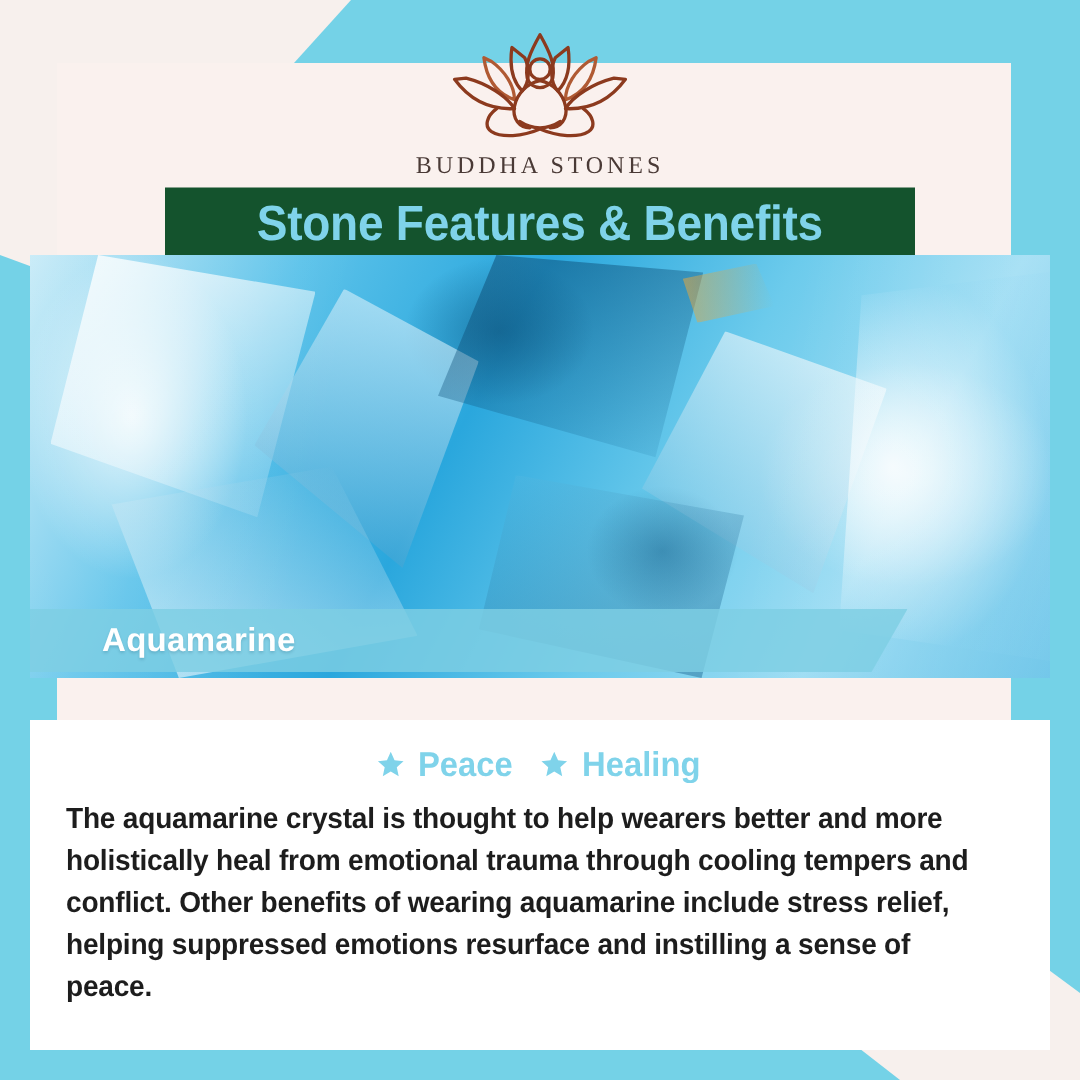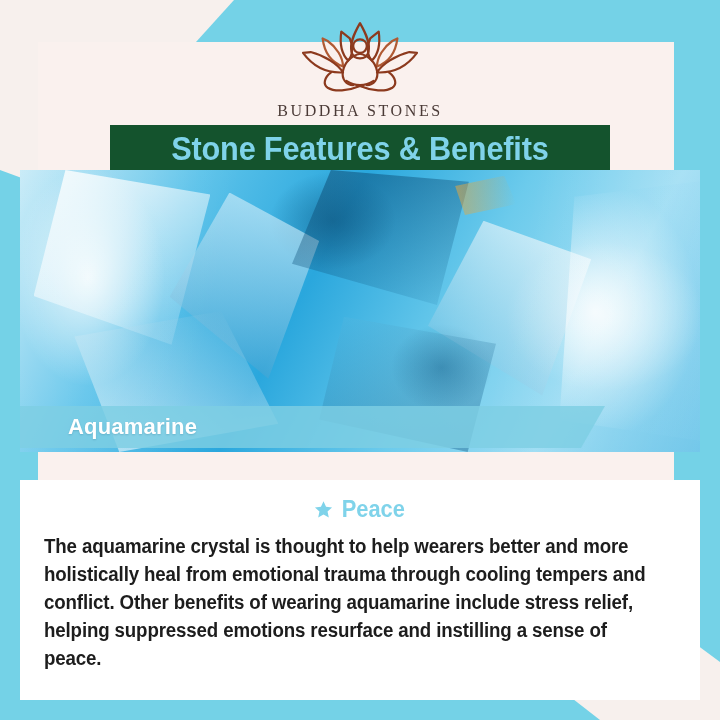--- a/index.html
+++ b/index.html
@@ -194,19 +194,25 @@
 
   <div id="content">
 
     <div id="benefits">
       <div class="benefit">
         <svg class="star" viewBox="0 0 24 24">
           <polygon points="12,1.5 15.2,8.6 22.8,9.4 17.1,14.5 18.7,22 12,18.2 5.3,22 6.9,14.5 1.2,9.4 8.8,8.6" fill="#7fd3ea"></polygon>
         </svg>
         <span class="benefit-label">Peace</span>
       </div>
+      <div class="benefit">
+        <svg class="star" viewBox="0 0 24 24">
+          <polygon points="12,1.5 15.2,8.6 22.8,9.4 17.1,14.5 18.7,22 12,18.2 5.3,22 6.9,14.5 1.2,9.4 8.8,8.6" fill="#7fd3ea"></polygon>
+        </svg>
+        <span class="benefit-label">Healing</span>
+      </div>
     </div>
 
     <p id="body-text">The aquamarine crystal is thought to help wearers better and more holistically heal from emotional trauma through cooling tempers and conflict. Other benefits of wearing aquamarine include stress relief, helping suppressed emotions resurface and instilling a sense of peace.</p>
 
   </div>
 
 </div>
 
 </body></html>

